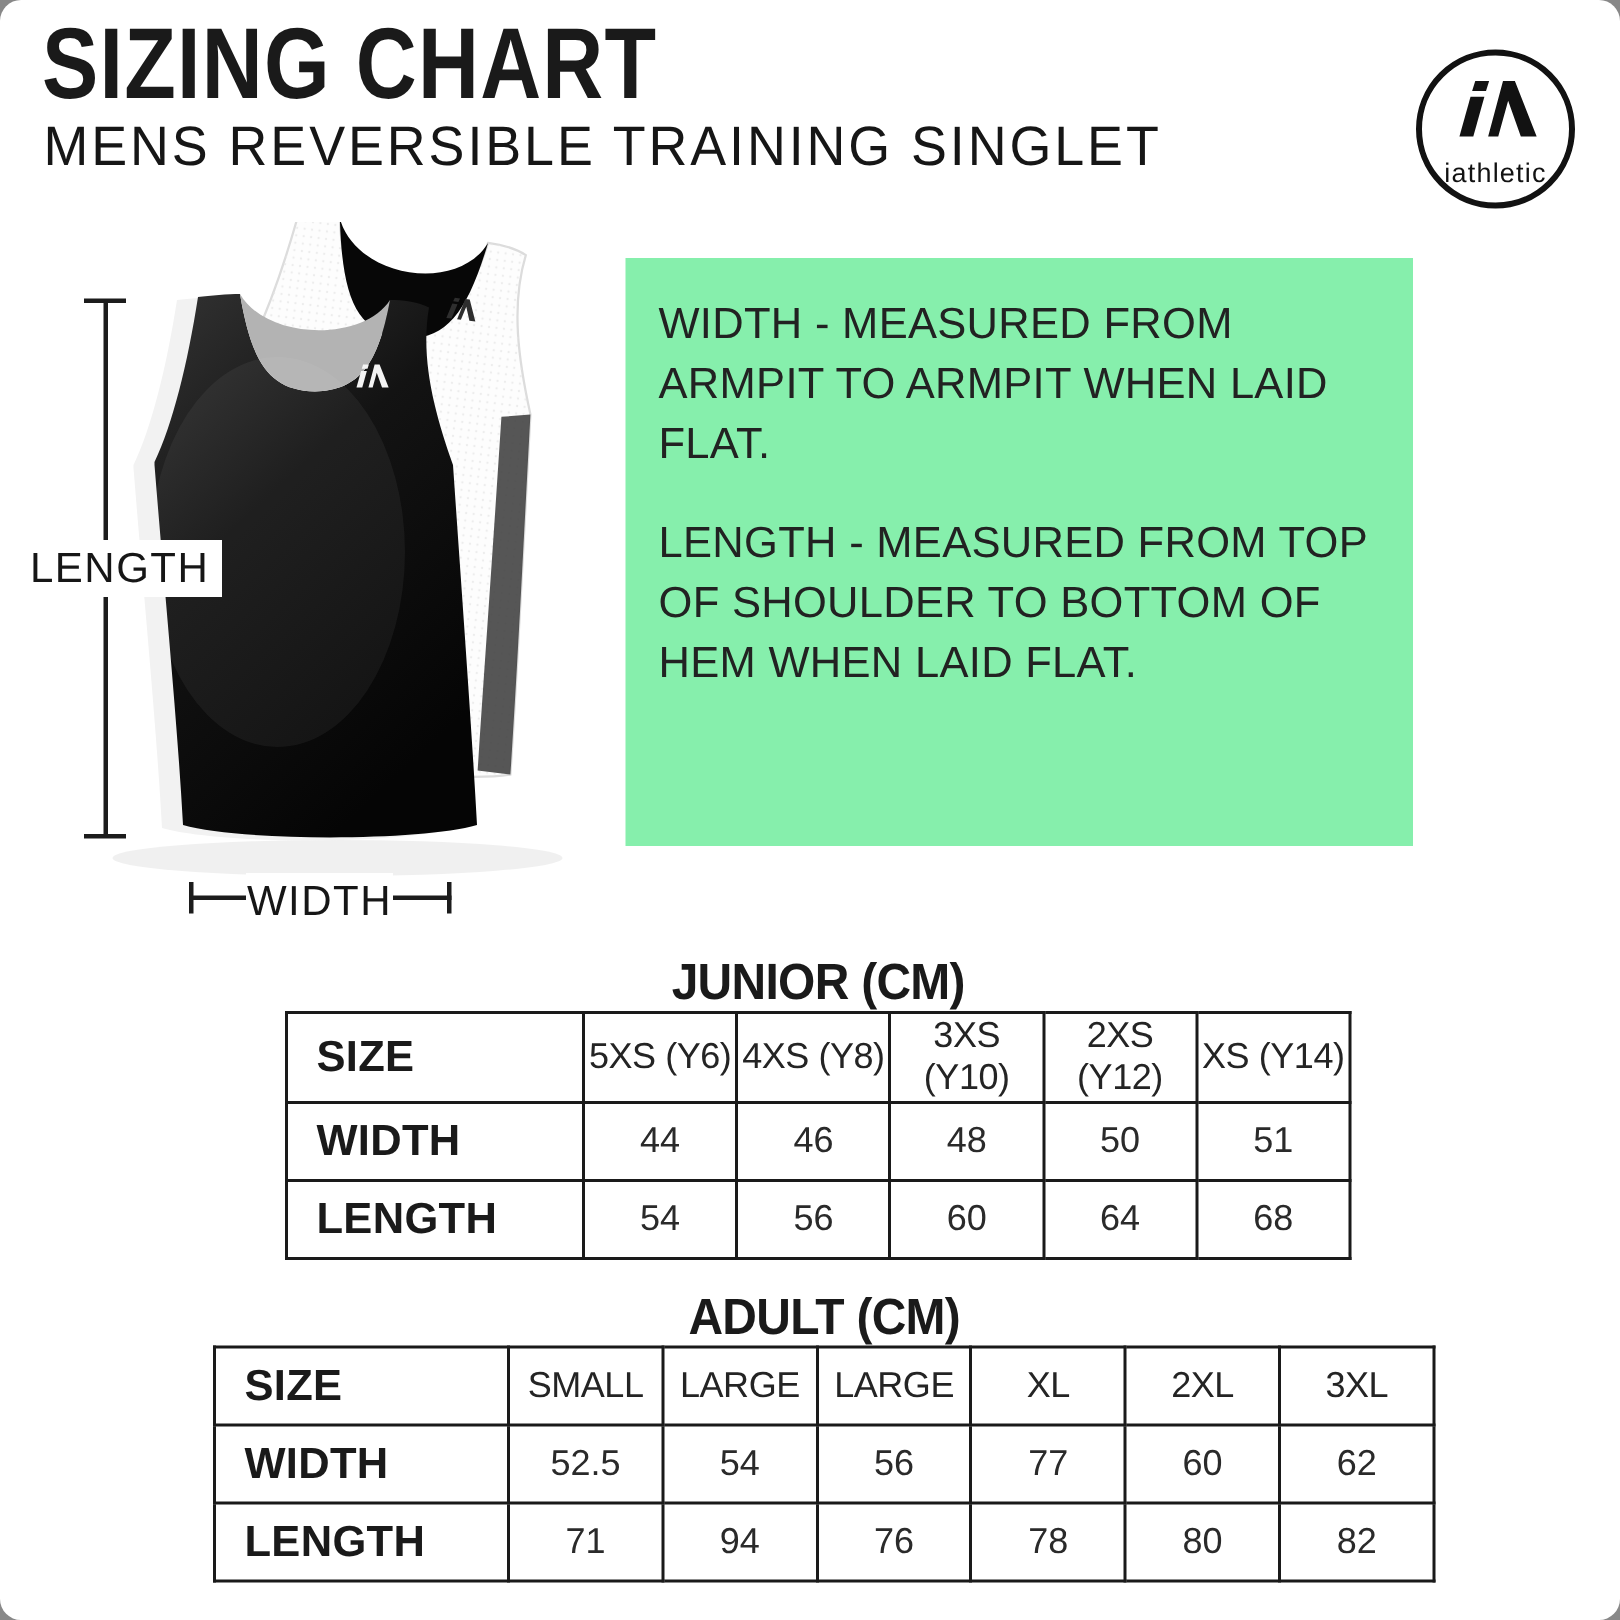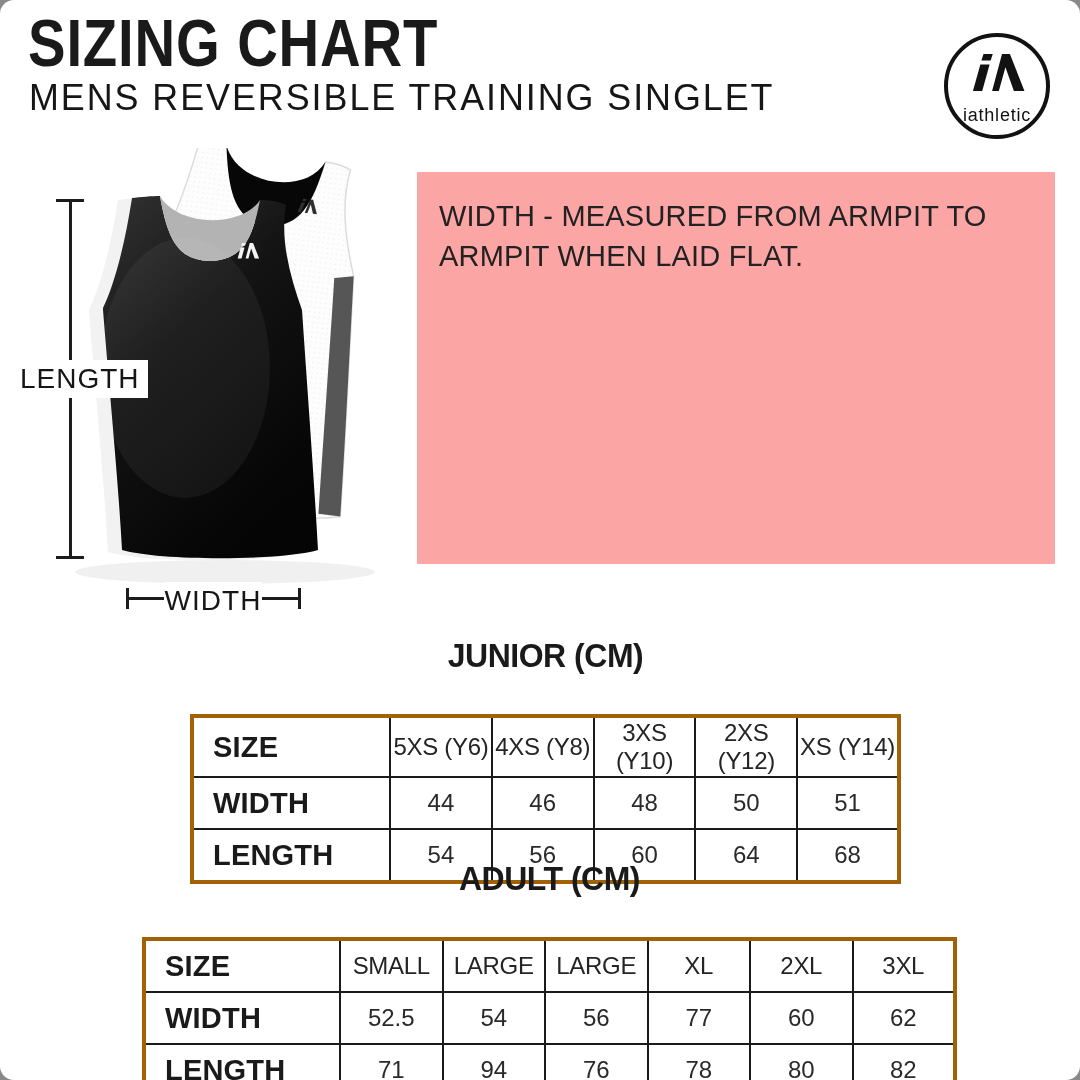--- a/index.html
+++ b/index.html
@@ -30,43 +30,43 @@
   .wid-cap-l{left:126px;top:588px;width:3px;height:21px;}
   .wid-cap-r{left:298px;top:588px;width:3px;height:21px;}
   .measure-label{
     position:absolute;background:#ffffff;font-size:28px;font-weight:400;
     letter-spacing:1px;color:#161616;white-space:nowrap;
   }
   .len-label{left:20px;top:360px;padding:3px 8px 3px 0;}
   .wid-label{left:164px;top:582px;width:98px;text-align:center;padding:3px 0;}
   
   .notes-box{
-    position:absolute;left:417px;top:172px;width:638px;height:392px;
-    background:#fca5a5;box-sizing:border-box;padding:24px 22px;
+    position:absolute;left:417px;top:172px;width:525px;height:392px;
+    background:#86efac;box-sizing:border-box;padding:24px 22px;
   }
   .notes-box p{
     margin:0;font-size:29px;line-height:40px;letter-spacing:.2px;color:#222;
   }
   .notes-box p.p2{margin-top:26px;}
   .notes-box p.p3{margin-top:46px;}
   
   .tbl-title{
     position:absolute;text-align:center;font-size:34px;font-weight:800;
     letter-spacing:-.5px;transform:scaleX(.94);transform-origin:center top;
   }
   .junior-title{left:190px;width:711px;top:636px;}
   .adult-title{left:142px;width:815px;top:859px;}
   .size-table{position:absolute;border-collapse:collapse;table-layout:fixed;}
   .junior-table{left:190px;top:674px;width:711px;}
   .adult-table{left:142px;top:897px;width:815px;}
   .size-table td{
     border:2.6px solid #1a1a1a;height:48px;vertical-align:middle;
     text-align:center;overflow:hidden;
   }
-  .size-table{border:4px solid #a16207;margin-top:40px;}
+  .size-table{border:2px solid #a16207;}
   td.rh{
     text-align:left;padding-left:19px;font-weight:700;font-size:29px;
     letter-spacing:.2px;
   }
   td.ch{font-size:24px;letter-spacing:-.3px;color:#242424;}
   td.v{font-size:24px;color:#2a2a2a;}
 </style>
 </head>
 <body>
 
@@ -135,20 +135,21 @@
   <div class="measure len-cap-bot"></div>
   <div class="measure-label len-label">LENGTH</div>
 
   <div class="measure wid-line"></div>
   <div class="measure wid-cap-l"></div>
   <div class="measure wid-cap-r"></div>
   <div class="measure-label wid-label">WIDTH</div>
 
   <div class="notes-box">
     <p class="p1">WIDTH - MEASURED FROM ARMPIT TO ARMPIT WHEN LAID FLAT.</p>
+    <p class="p2">LENGTH - MEASURED FROM TOP OF SHOULDER TO BOTTOM OF HEM WHEN LAID FLAT.</p>
   </div>
 
   <div class="tbl-title junior-title">JUNIOR (CM)</div>
   <table class="size-table junior-table">
     <colgroup>
         <col style="width:198px">
         <col>
         <col>
         <col>
         <col>

